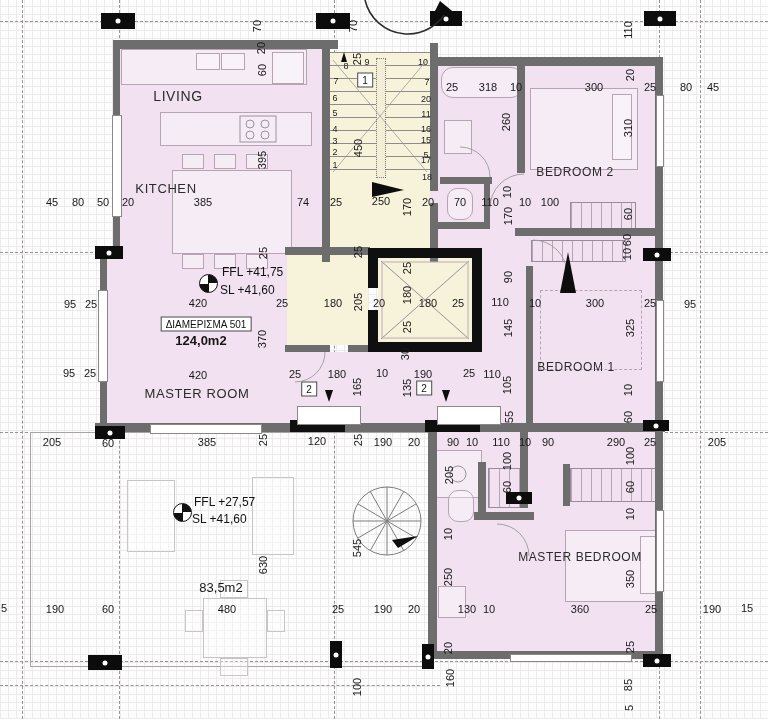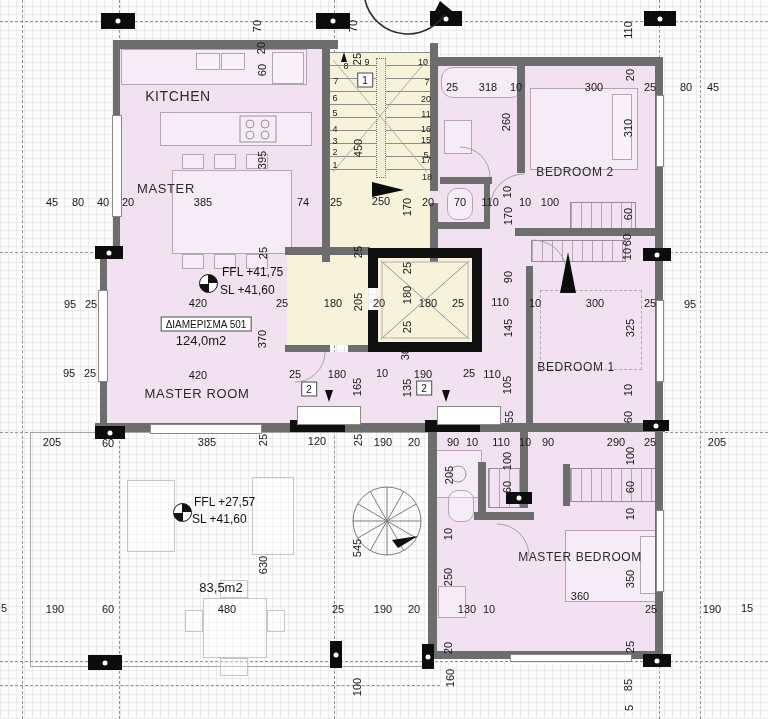--- a/index.html
+++ b/index.html
@@ -239,21 +239,21 @@
       <circle cx="250" cy="135" r="4"></circle>
         <circle cx="265" cy="135" r="4"></circle>
       <circle cx="458" cy="474" r="8"></circle>
     </g>
   </svg>
 
   <div class="target" style="left:199px;top:274px;"></div>
   <div class="level" style="left:222px;top:266px;">FFL +41,75</div>
   <div class="level" style="left:220px;top:284px;">SL  +41,60</div>
   <div class="tagbox" style="left:206px;top:324px;">ΔΙΑΜΕΡΙΣΜΑ 501</div>
-  <div class="area-label" style="left:201px;top:340px;">124,0m2</div>
+  <div class="area-label" style="left:201px;top:340px;font-weight:bold;">124,0m2</div>
 
   <div class="target" style="left:173px;top:503px;"></div>
   <div class="level" style="left:194px;top:496px;">FFL +27,57</div>
   <div class="level" style="left:192px;top:513px;">SL  +41,60</div>
   <div class="area-label" style="left:221px;top:587px;">83,5m2</div>
 
   <div id="layer-text">
       <span class="dim v" style="left: 257px; top: 26px;">70</span>
       <span class="dim v" style="left: 353px; top: 26px;">70</span>
       <span class="dim v" style="left: 628px; top: 30px;">110</span>
@@ -267,21 +267,21 @@
       <span class="dim" style="left: 516px; top: 87px;">10</span>
       <span class="dim" style="left: 594px; top: 87px;">300</span>
       <span class="dim v" style="left: 630px; top: 75px;">20</span>
       <span class="dim" style="left: 650px; top: 87px;">25</span>
       <span class="dim" style="left: 686px; top: 87px;">80</span>
       <span class="dim" style="left: 713px; top: 87px;">45</span>
       <span class="dim v" style="left: 506px; top: 122px;">260</span>
       <span class="dim v" style="left: 628px; top: 128px;">310</span>
       <span class="dim" style="left: 52px; top: 202px;">45</span>
       <span class="dim" style="left: 78px; top: 202px;">80</span>
-      <span class="dim" style="left: 103px; top: 202px;">40</span>
+      <span class="dim" style="left: 103px; top: 202px;">50</span>
       <span class="dim" style="left: 128px; top: 202px;">20</span>
       <span class="dim" style="left: 203px; top: 202px;">385</span>
       <span class="dim" style="left: 303px; top: 202px;">74</span>
       <span class="dim" style="left: 336px; top: 202px;">25</span>
       <span class="dim" style="left: 381px; top: 201px;">250</span>
       <span class="dim v" style="left: 407px; top: 207px;">170</span>
       <span class="dim" style="left: 428px; top: 202px;">20</span>
       <span class="dim" style="left: 460px; top: 202px;">70</span>
       <span class="dim" style="left: 490px; top: 202px;">110</span>
       <span class="dim" style="left: 525px; top: 202px;">10</span>
@@ -360,31 +360,31 @@
       <span class="dim v" style="left: 357px; top: 548px;">545</span>
       <span class="dim" style="left: 4px; top: 608px;">5</span>
       <span class="dim" style="left: 55px; top: 609px;">190</span>
       <span class="dim" style="left: 108px; top: 609px;">60</span>
       <span class="dim" style="left: 227px; top: 609px;">480</span>
       <span class="dim" style="left: 338px; top: 609px;">25</span>
       <span class="dim" style="left: 383px; top: 609px;">190</span>
       <span class="dim" style="left: 414px; top: 609px;">20</span>
       <span class="dim" style="left: 467px; top: 609px;">130</span>
       <span class="dim" style="left: 489px; top: 609px;">10</span>
-      <span class="dim" style="left: 580px; top: 596px;">360</span>
+      <span class="dim" style="left: 580px; top: 609px;">360</span>
       <span class="dim" style="left: 651px; top: 609px;">25</span>
       <span class="dim" style="left: 712px; top: 609px;">190</span>
       <span class="dim" style="left: 747px; top: 608px;">15</span>
       <span class="dim v" style="left: 357px; top: 687px;">100</span>
       <span class="dim v" style="left: 448px; top: 648px;">20</span>
       <span class="dim v" style="left: 450px; top: 678px;">160</span>
       <span class="dim v" style="left: 628px; top: 685px;">85</span>
       <span class="dim v" style="left: 629px; top: 708px;">5</span>
-      <span class="room-label" style="left: 178px; top: 96px; font-size: 14px;">KITCHEN</span>
-      <span class="room-label" style="left: 166px; top: 188px; font-size: 13px;">MASTER</span>
+      <span class="room-label" style="left: 178px; top: 96px; font-size: 14px;">LIVING</span>
+      <span class="room-label" style="left: 166px; top: 188px; font-size: 13px;">KITCHEN</span>
       <span class="room-label" style="left: 197px; top: 393px; font-size: 13px;">MASTER ROOM</span>
       <span class="room-label" style="left: 575px; top: 172px; font-size: 12px;">BEDROOM 2</span>
       <span class="room-label" style="left: 576px; top: 367px; font-size: 12px;">BEDROOM 1</span>
       <span class="room-label" style="left: 580px; top: 557px; font-size: 12px;">MASTER BEDROOM</span>
       <span class="step" style="left: 335px; top: 165px;">1</span>
       <span class="step" style="left: 335px; top: 152px;">2</span>
       <span class="step" style="left: 335px; top: 141px;">3</span>
       <span class="step" style="left: 335px; top: 129px;">4</span>
       <span class="step" style="left: 335px; top: 113px;">5</span>
       <span class="step" style="left: 335px; top: 98px;">6</span>

